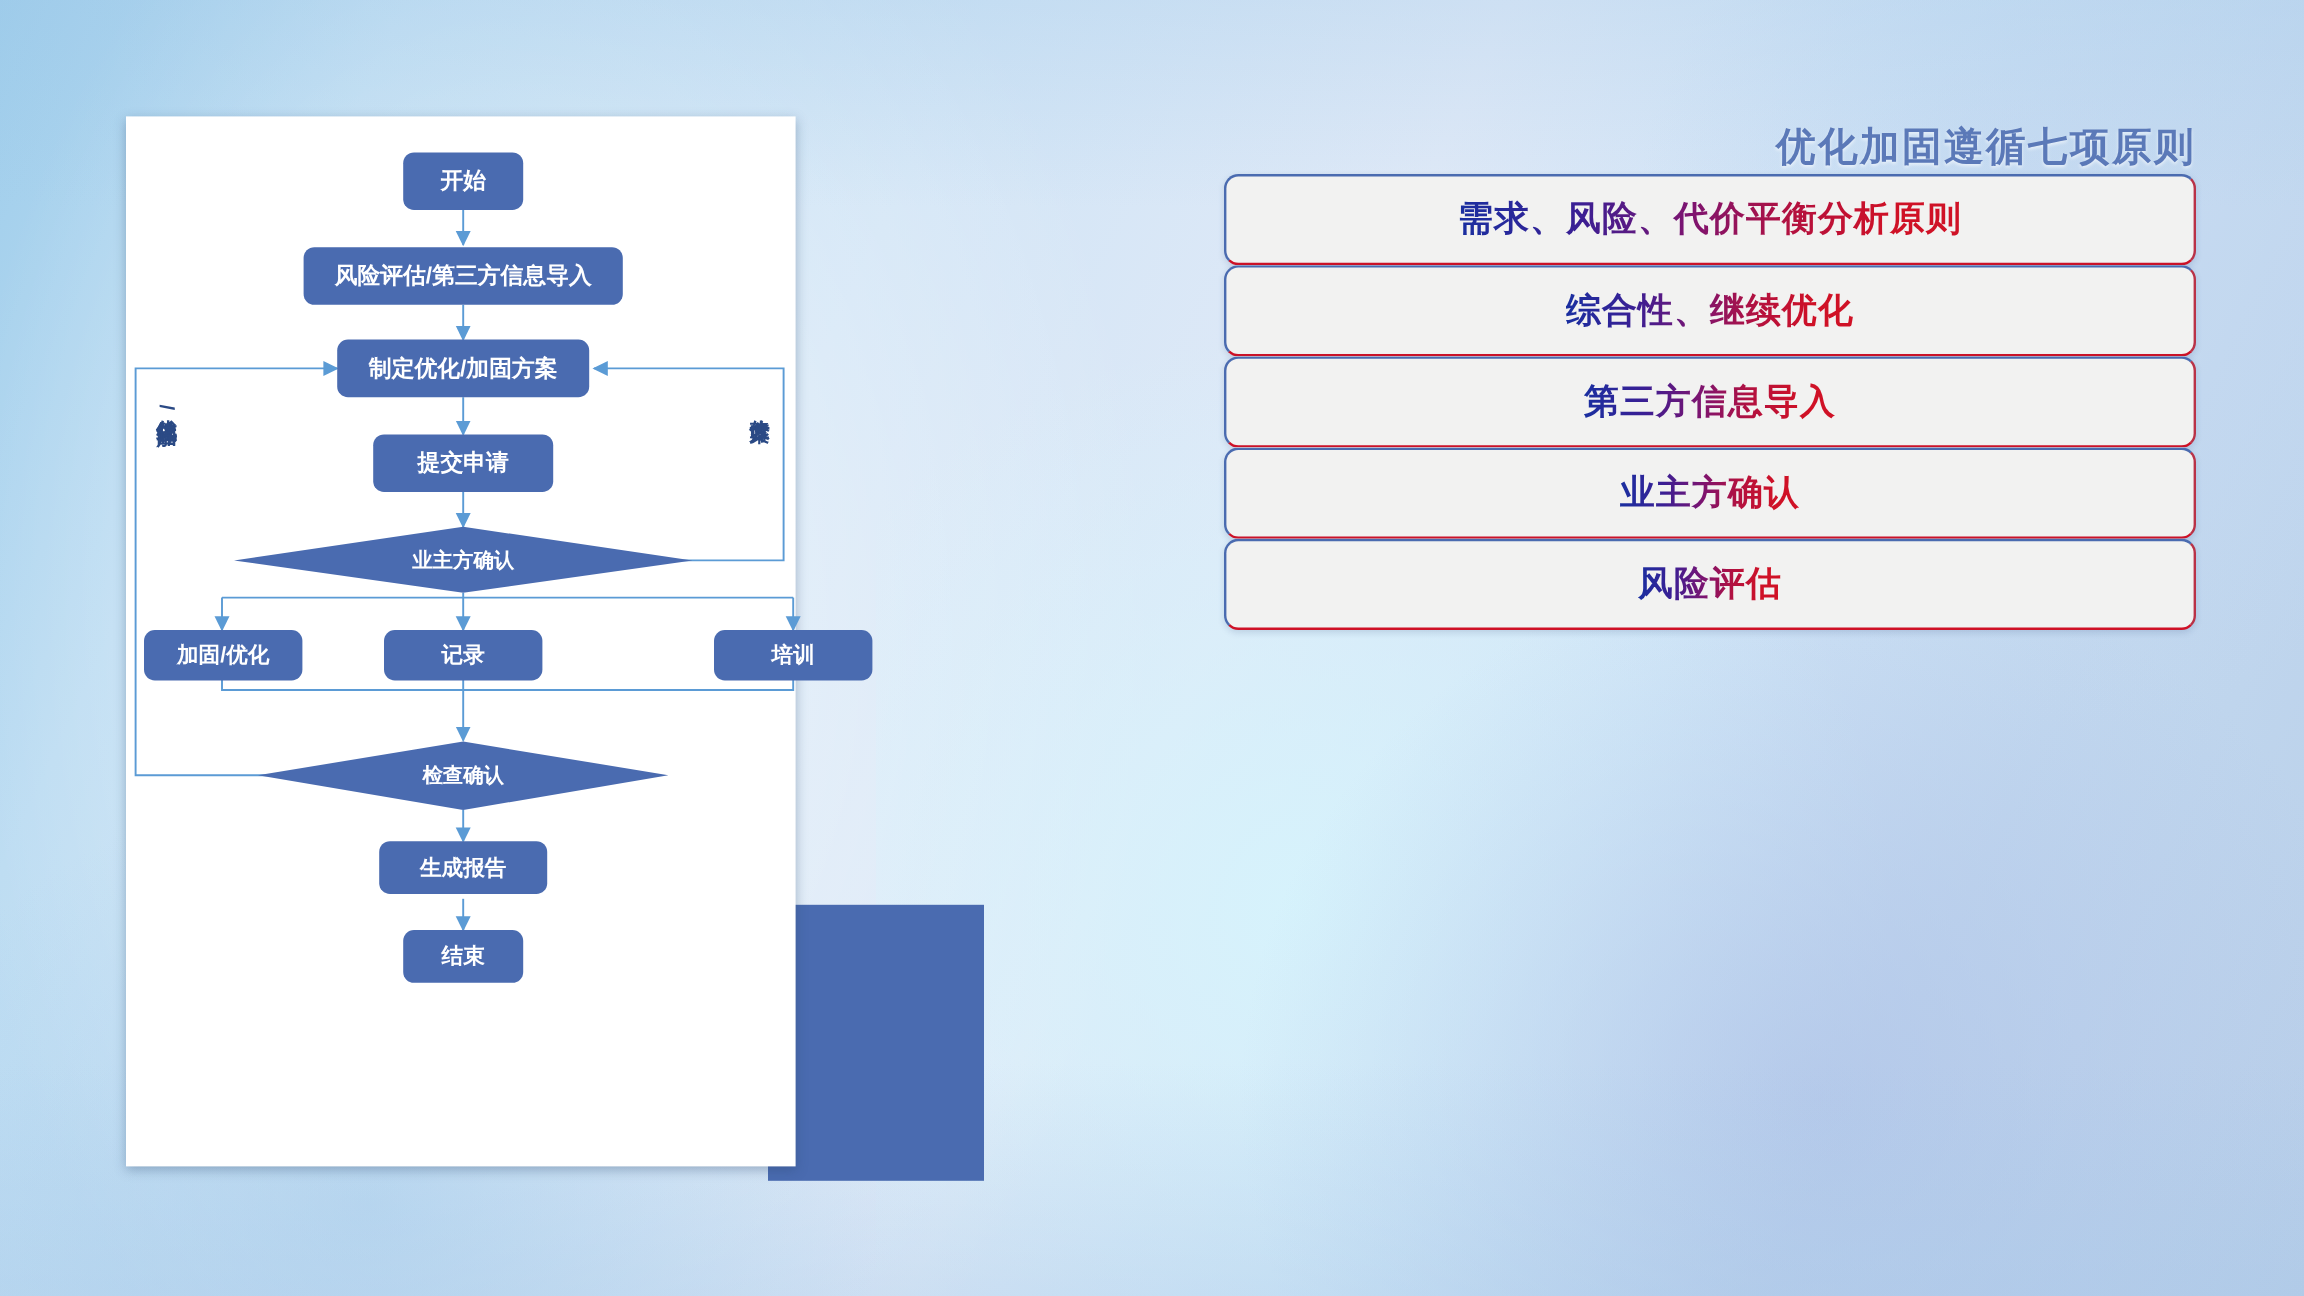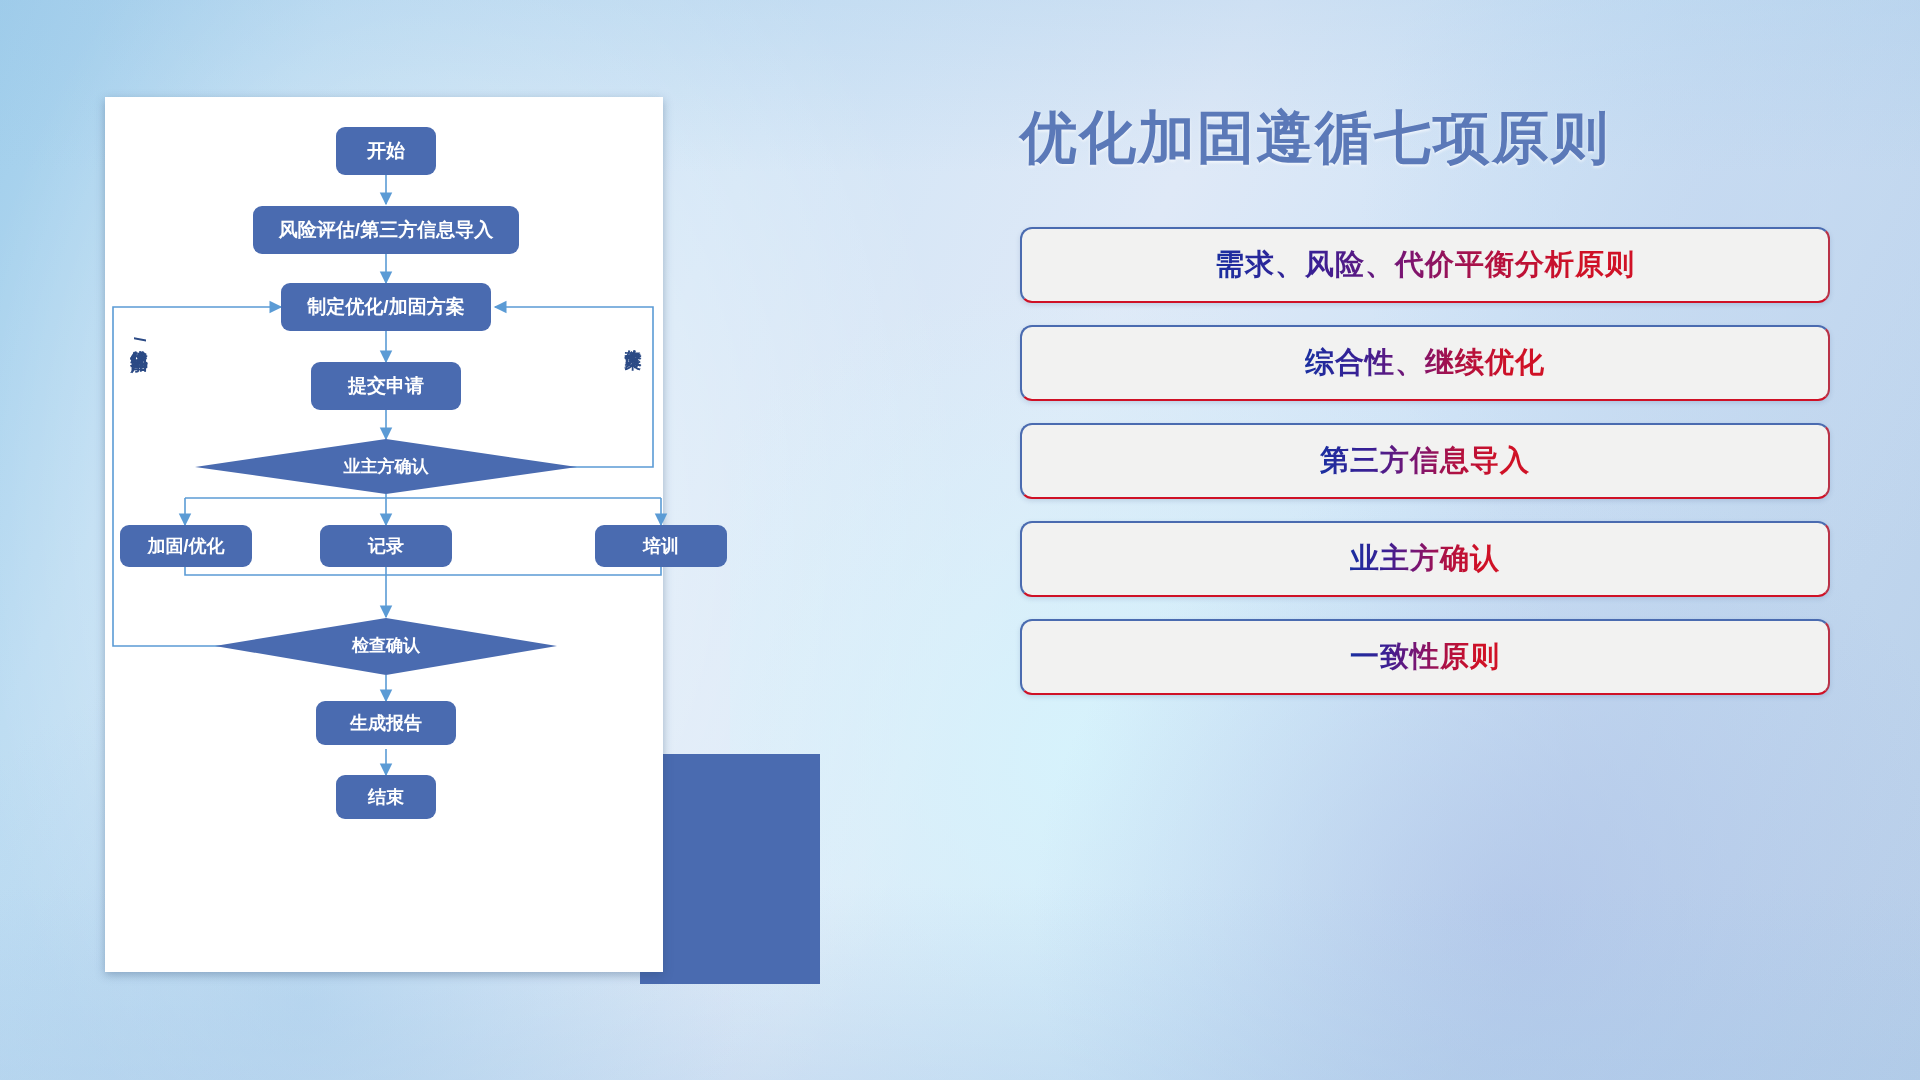--- a/index.html
+++ b/index.html
@@ -59,26 +59,26 @@
   .side-label {
     font-weight:bold; fill:#2b4a85; font-size:17px;
     font-family:"Liberation Sans","DejaVu Sans",sans-serif;
   }
 
   
   #right-panel {
     position:absolute; left:1020px; top:90px; width:810px; height:910px; z-index:3;
   }
   #panel-title {
-    font-size:57px; font-weight:bold; color:#5b79b8;
-    text-align:left; letter-spacing:2px;
+    font-size:33px; font-weight:bold; color:#5b79b8;
+    text-align:right; letter-spacing:2px;
     text-shadow:0 2px 3px rgba(255,255,255,.65);
     margin-top:10px;
   }
-  #card-list { margin-top:50px; display:flex; flex-direction:column; gap:22px; }
+  #card-list { display:flex; flex-direction:column; }
   .principle-card {
     height:76px; border-radius:12px;
     background:#f2f2f1;
     border-top:2.5px solid #4a6bb0;
     border-left:2.5px solid #4a6bb0;
     border-right:2.5px solid #b93247;
     border-bottom:2.5px solid #cf1126;
     display:flex; align-items:center; justify-content:center;
     box-shadow:0 2px 5px rgba(60,90,140,.18);
     position:relative;
@@ -214,16 +214,16 @@
     <div class="principle-card">
       <span class="principle-text">综合性、继续优化</span>
     </div>
     <div class="principle-card">
       <span class="principle-text">第三方信息导入</span>
     </div>
     <div class="principle-card">
       <span class="principle-text">业主方确认</span>
     </div>
     <div class="principle-card">
-      <span class="principle-text">一致性原则</span>
+      <span class="principle-text">风险评估</span>
     </div>
   </div>
 </div>
 
 </body></html>

